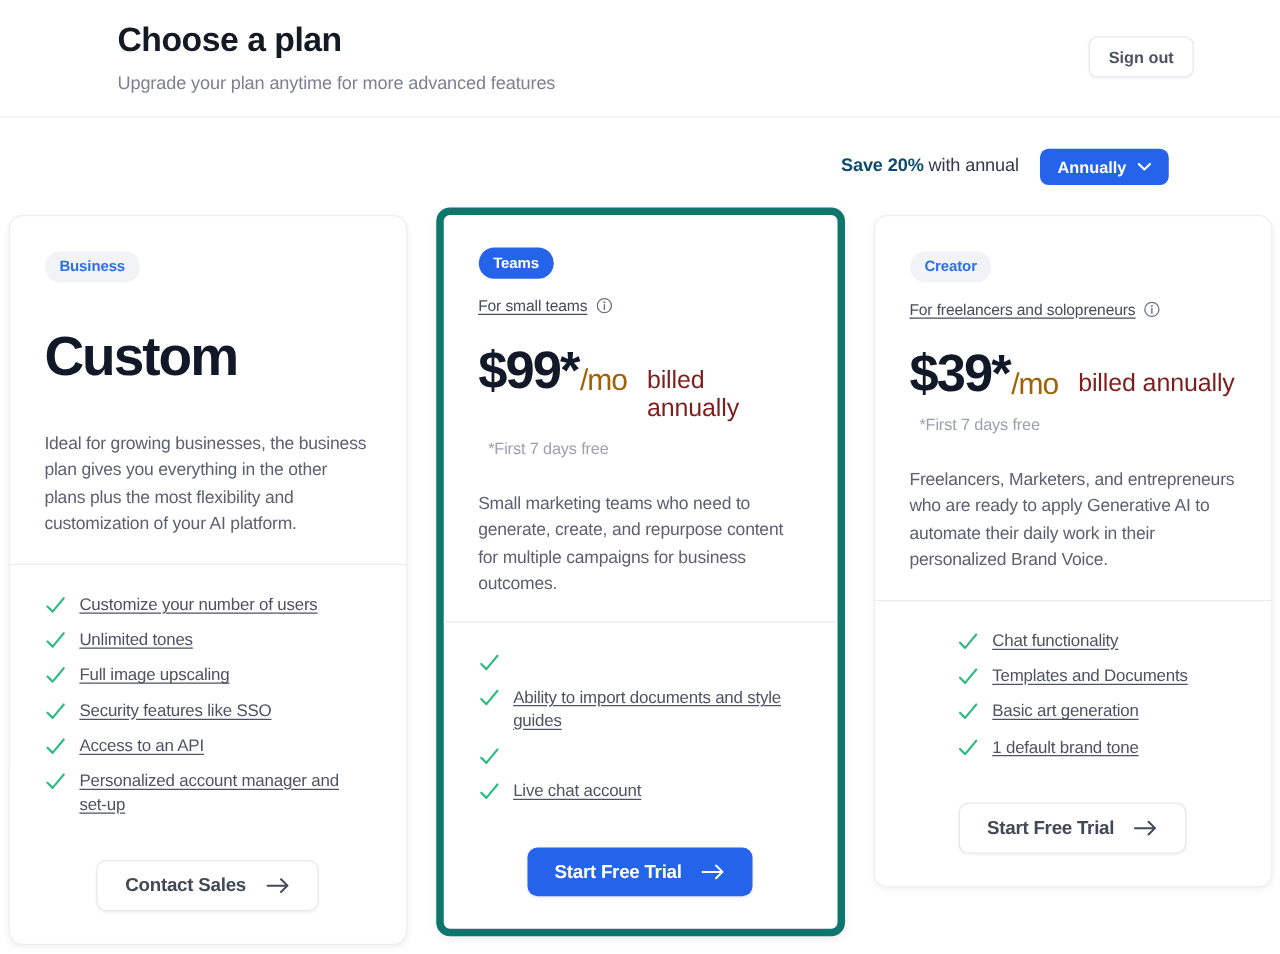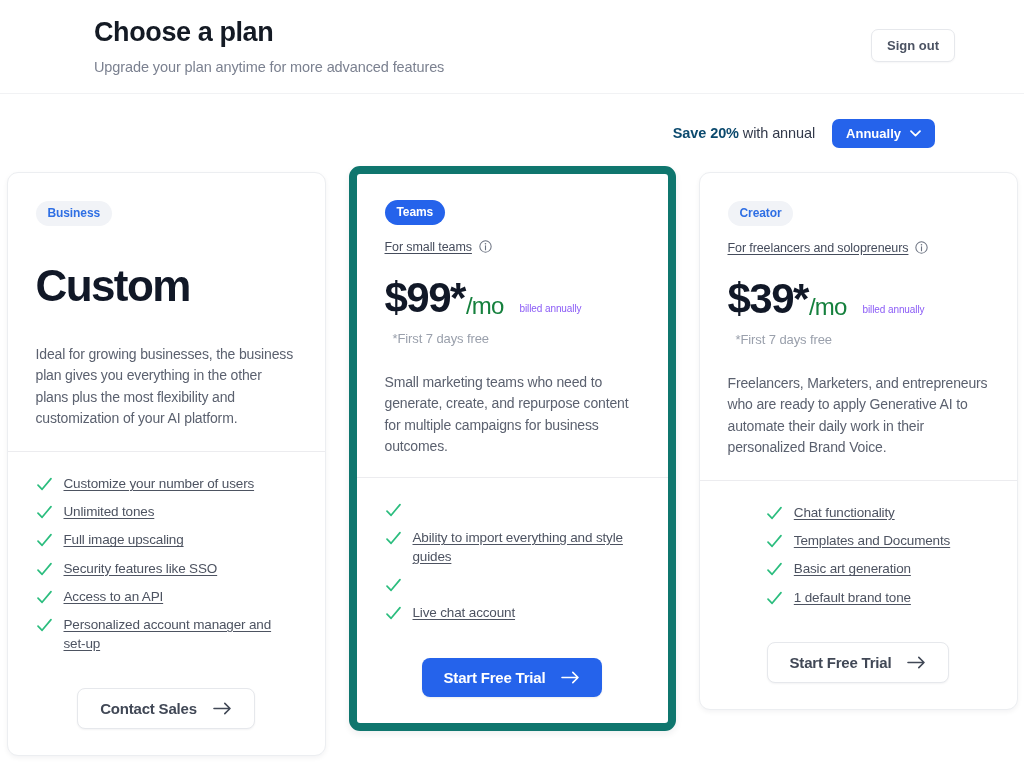--- a/index.html
+++ b/index.html
@@ -111,21 +111,21 @@
     border: 1px solid #eceef1;
     border-radius: 11px;
     box-shadow: 0 2px 5px rgba(16,24,40,0.05);
     display: flex;
     flex-direction: column;
     position: relative;
   }
 
   .card.featured {
     width: 327px;
-    border: 8px solid #0f766e;
+    border: 6px solid #0f766e;
     margin-top: -6px;
     box-shadow: 0 3px 7px rgba(16,24,40,0.07);
   }
 
   .card-top {
     padding: 28px 28px 22px 28px;
     flex: 1 1 auto;
     display: flex;
     flex-direction: column;
   }
@@ -180,29 +180,29 @@
   }
   .price-amount {
     font-size: 42px;
     font-weight: bold;
     letter-spacing: -1.5px;
     color: #111827;
     line-height: 1;
   }
   .price-period {
     font-size: 24px;
-    color: #15803d;
+    color: #a16207;
     letter-spacing: -0.8px;
     margin-left: 1px;
     position: relative;
     top: 2px;
   }
   .price-billing {
-    font-size: 10px;
-    color: #8b5cf6;
+    font-size: 20px;
+    color: #7f1d1d;
     margin-left: 16px;
     letter-spacing: -0.1px;
   }
 
   .price-note {
     margin-top: 12px;
     margin-left: 8px;
     font-size: 13px;
     color: #9aa0ac;
     letter-spacing: -0.1px;
@@ -397,21 +397,21 @@
         <ul class="feature-list">
           <li class="feature-item">
             <span class="check-icon"><svg width="17" height="17" viewBox="0 0 17 17" fill="none">
                 <path d="M2 9.2L6.1 13.3L15 2.6" stroke="#2bbd7e" stroke-width="1.7" stroke-linecap="round" stroke-linejoin="round"></path>
               </svg></span>
           </li>
           <li class="feature-item">
             <span class="check-icon"><svg width="17" height="17" viewBox="0 0 17 17" fill="none">
                 <path d="M2 9.2L6.1 13.3L15 2.6" stroke="#2bbd7e" stroke-width="1.7" stroke-linecap="round" stroke-linejoin="round"></path>
               </svg></span>
-            <span class="feature-text">Ability to import everything and style guides</span>
+            <span class="feature-text">Ability to import documents and style guides</span>
           </li>
           <li class="feature-item">
             <span class="check-icon"><svg width="17" height="17" viewBox="0 0 17 17" fill="none">
                 <path d="M2 9.2L6.1 13.3L15 2.6" stroke="#2bbd7e" stroke-width="1.7" stroke-linecap="round" stroke-linejoin="round"></path>
               </svg></span>
           </li>
           <li class="feature-item">
             <span class="check-icon"><svg width="17" height="17" viewBox="0 0 17 17" fill="none">
                 <path d="M2 9.2L6.1 13.3L15 2.6" stroke="#2bbd7e" stroke-width="1.7" stroke-linecap="round" stroke-linejoin="round"></path>
               </svg></span>

